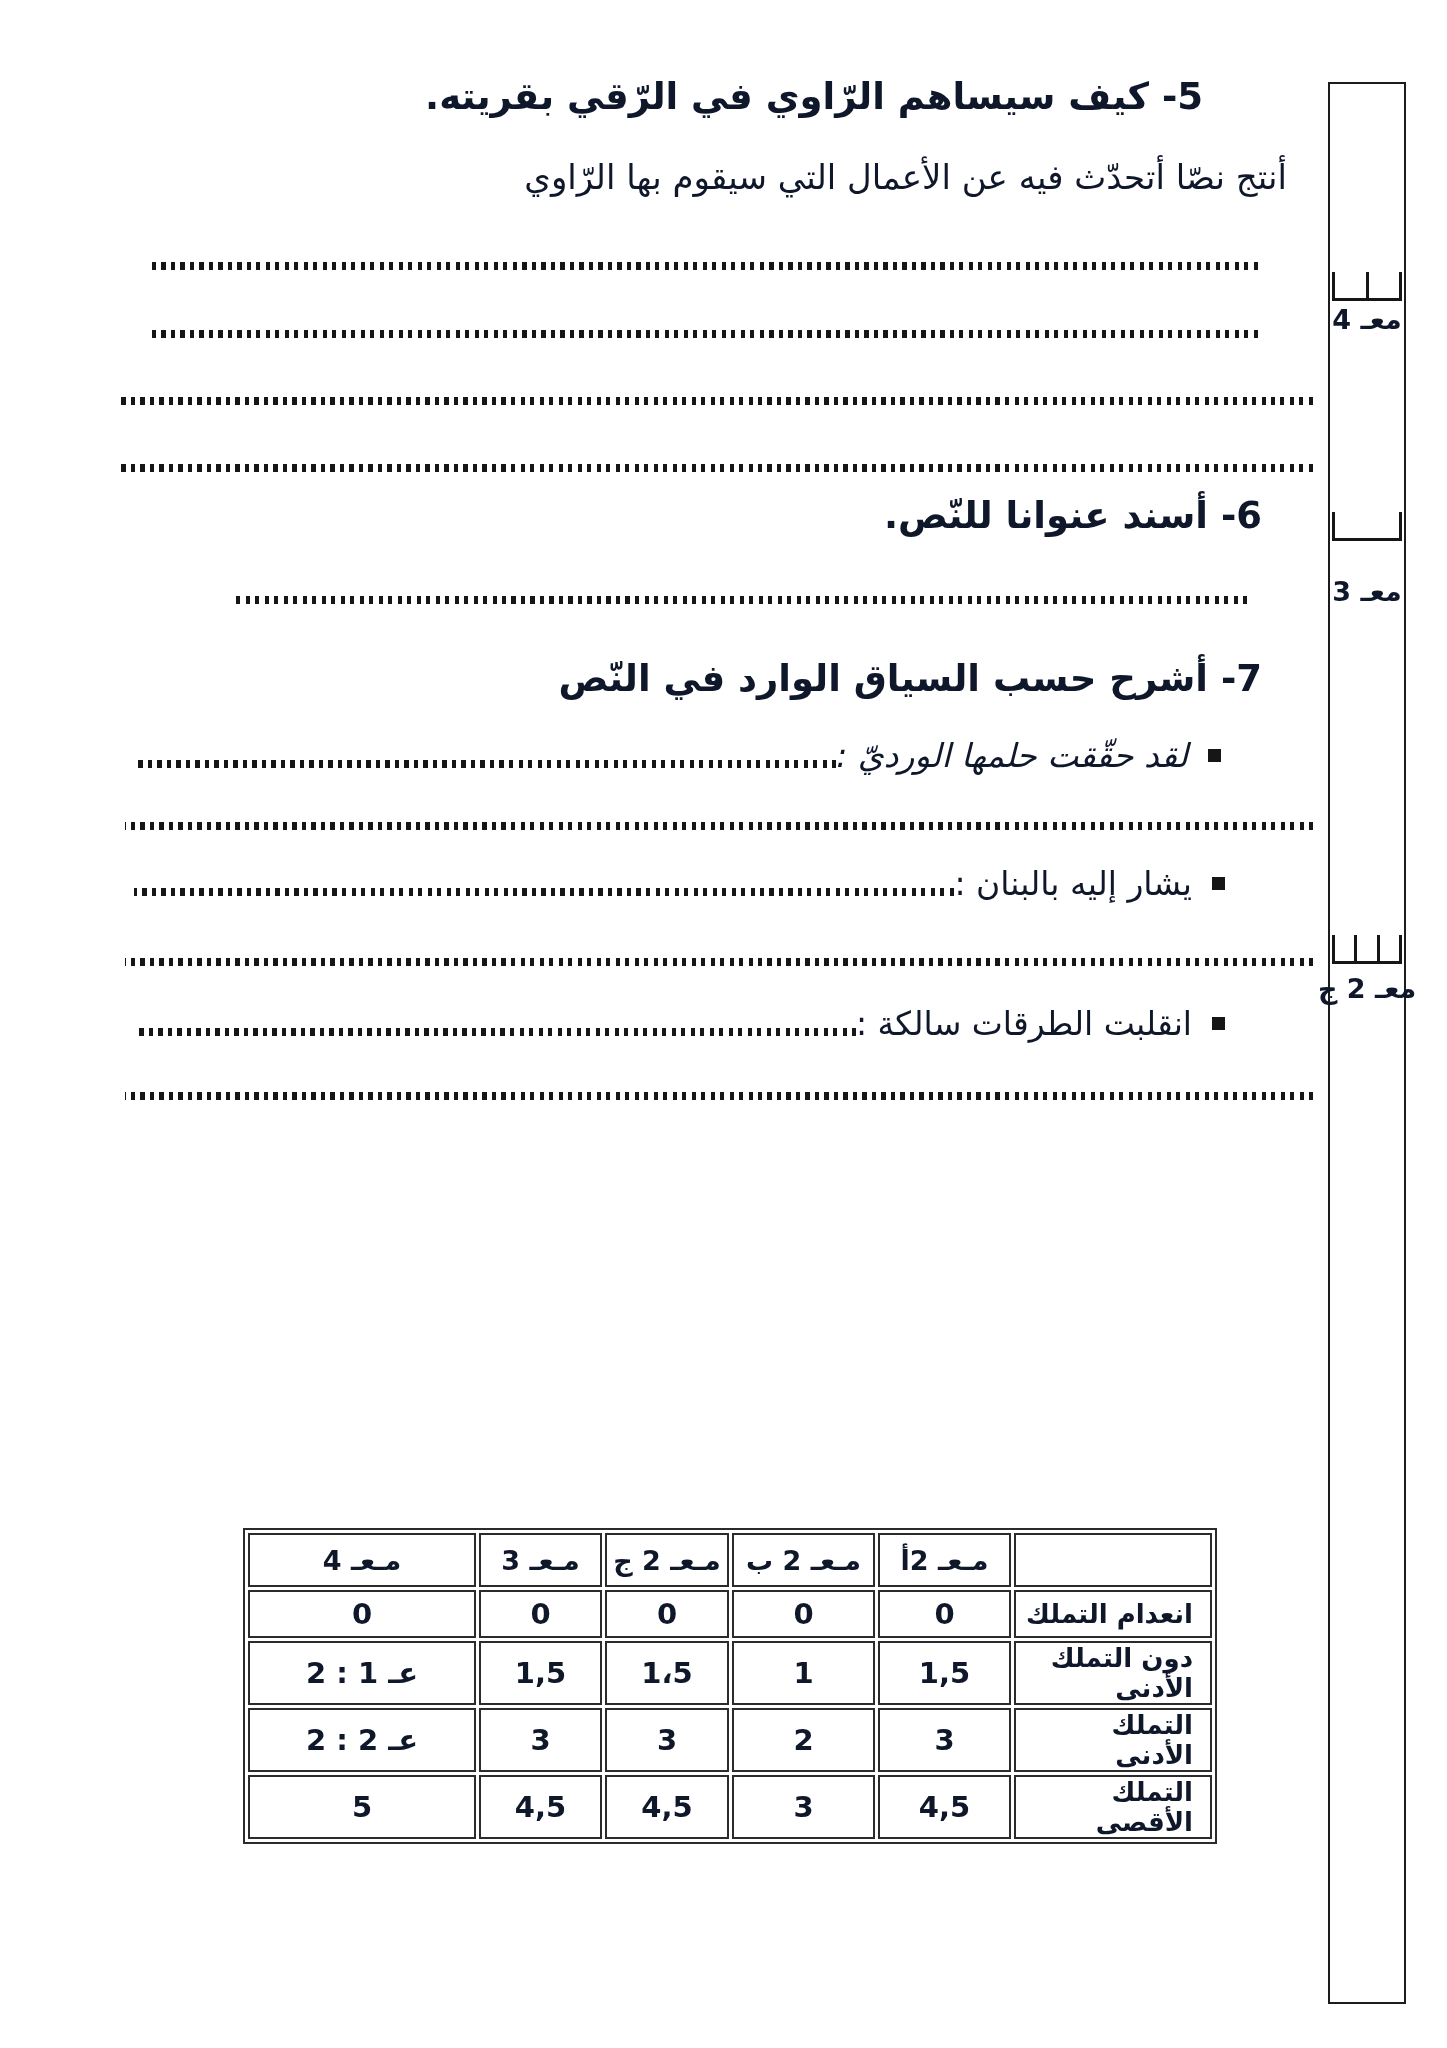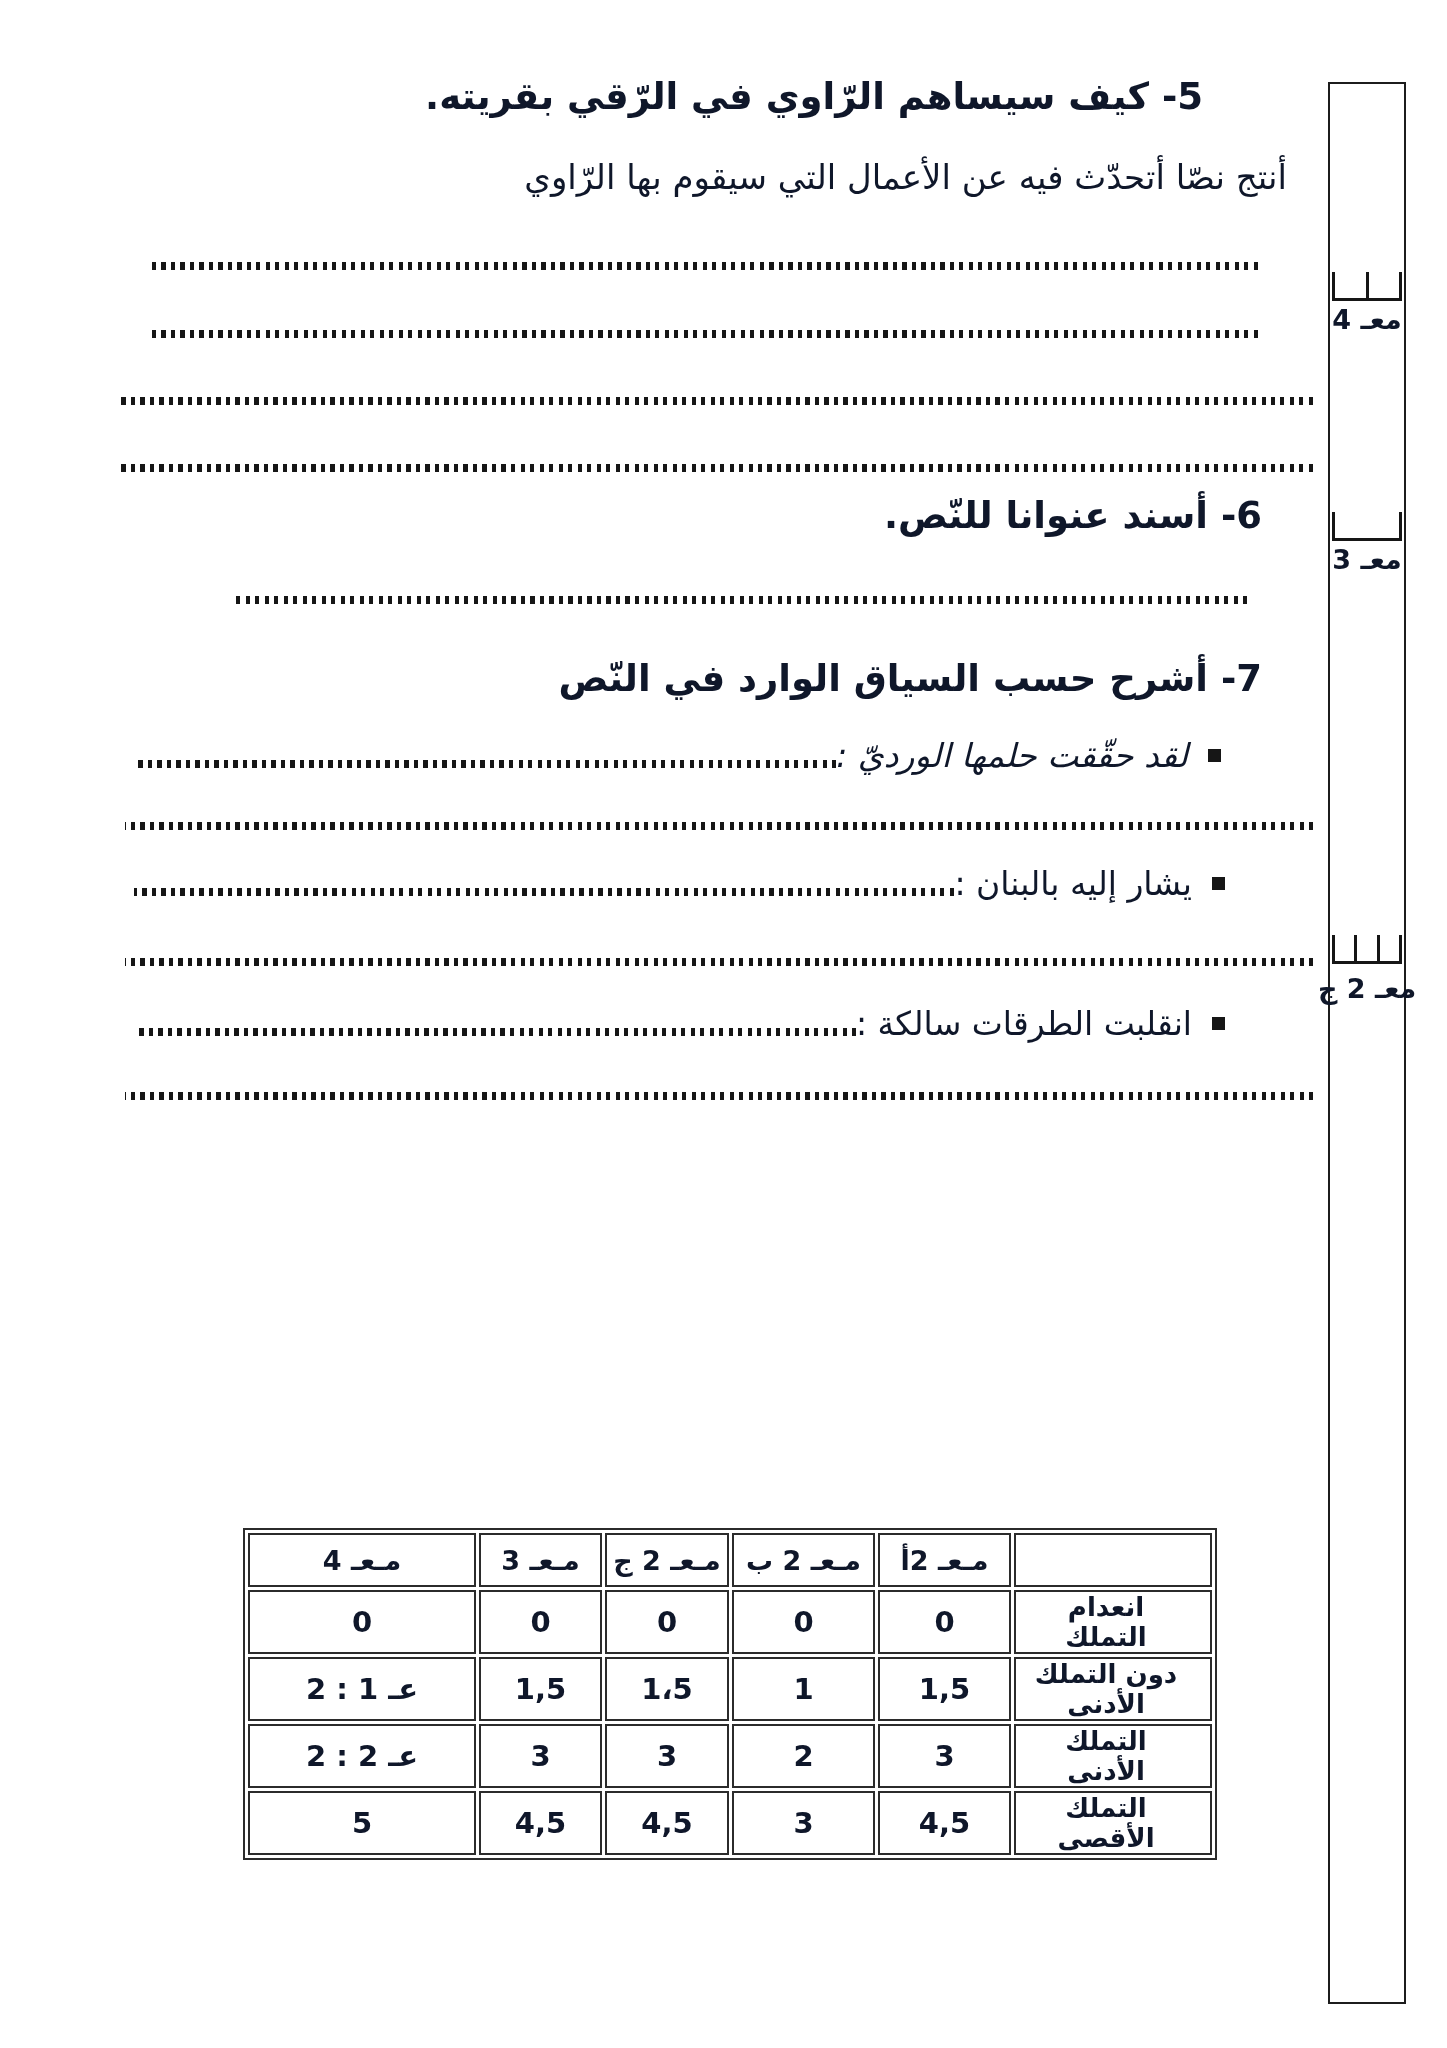--- a/index.html
+++ b/index.html
@@ -38,21 +38,21 @@
     border-collapse:separate;border-spacing:3px;
     border:2px solid #2b2b2b;background:#ffffff;
     direction:rtl;
   }
   .score-table th,.score-table td{
     border:2px solid #2b2b2b;text-align:center;vertical-align:middle;
     font-weight:bold;padding:0 6px;box-sizing:border-box;
   }
   .score-table thead th{height:54px;font-size:27px;margin-left:12px;}
   .score-table td{height:48px;font-size:29px;}
-  .score-table td.row-label{font-size:26px;padding-left:10px;padding-right:24px;}
+  .score-table td.row-label{font-size:26px;text-align:right;padding-left:10px;padding-right:17px;}
 </style>
 </head>
 <body>
 
 <div class="page">
 
   <h2 class="abs q-title" style="top:76px;right:244px;">5- كيف سيساهم الرّاوي في الرّقي بقريته.</h2>
   <p class="abs q-sub" style="top:158px;right:160px;">أنتج نصّا أتحدّث فيه عن الأعمال التي سيقوم بها الرّاوي</p>
 
   <div class="abs dots" style="top:262px;right:189px;left:150px;"></div>
@@ -143,21 +143,21 @@
 
   <aside class="margin-box">
     <div class="marker" style="top:188px;align-items:center;">
       <div class="comb">
         <span class="tick"></span>
           <span class="tick"></span>
           <span class="tick"></span>
       </div>
       <div class="m-label">معـ 4</div>
     </div>
-    <div class="marker" style="top:428px;">
+    <div class="marker" style="top:428px;gap:32px;">
       <div class="comb">
         <span class="tick"></span>
           <span class="tick"></span>
       </div>
       <div class="m-label">معـ 3</div>
     </div>
     <div class="marker" style="top:851px;gap:6px;">
       <div class="comb">
         <span class="tick"></span>
           <span class="tick"></span>

